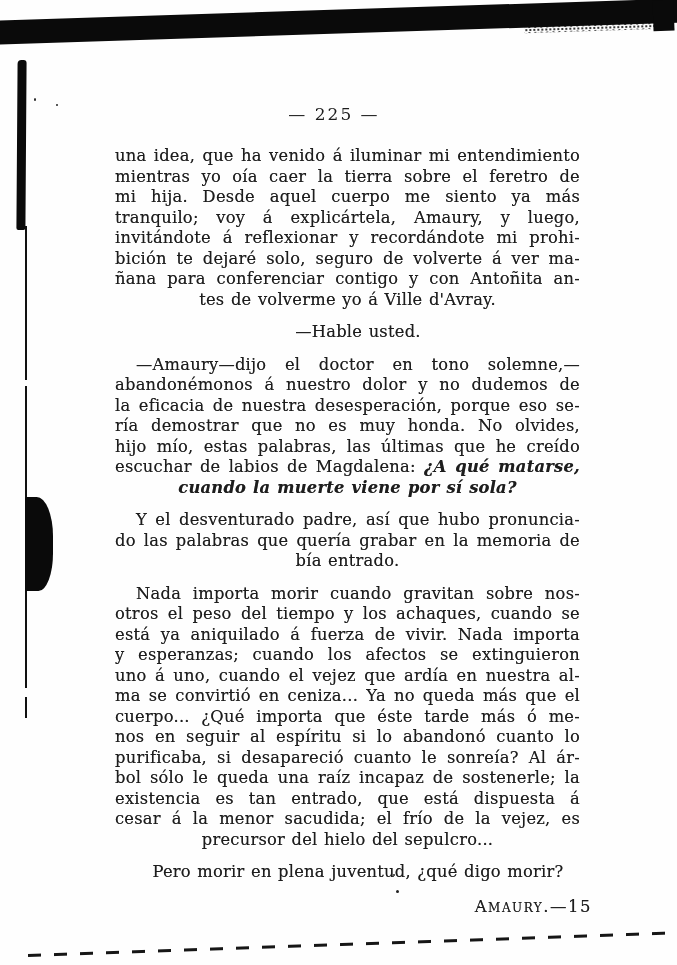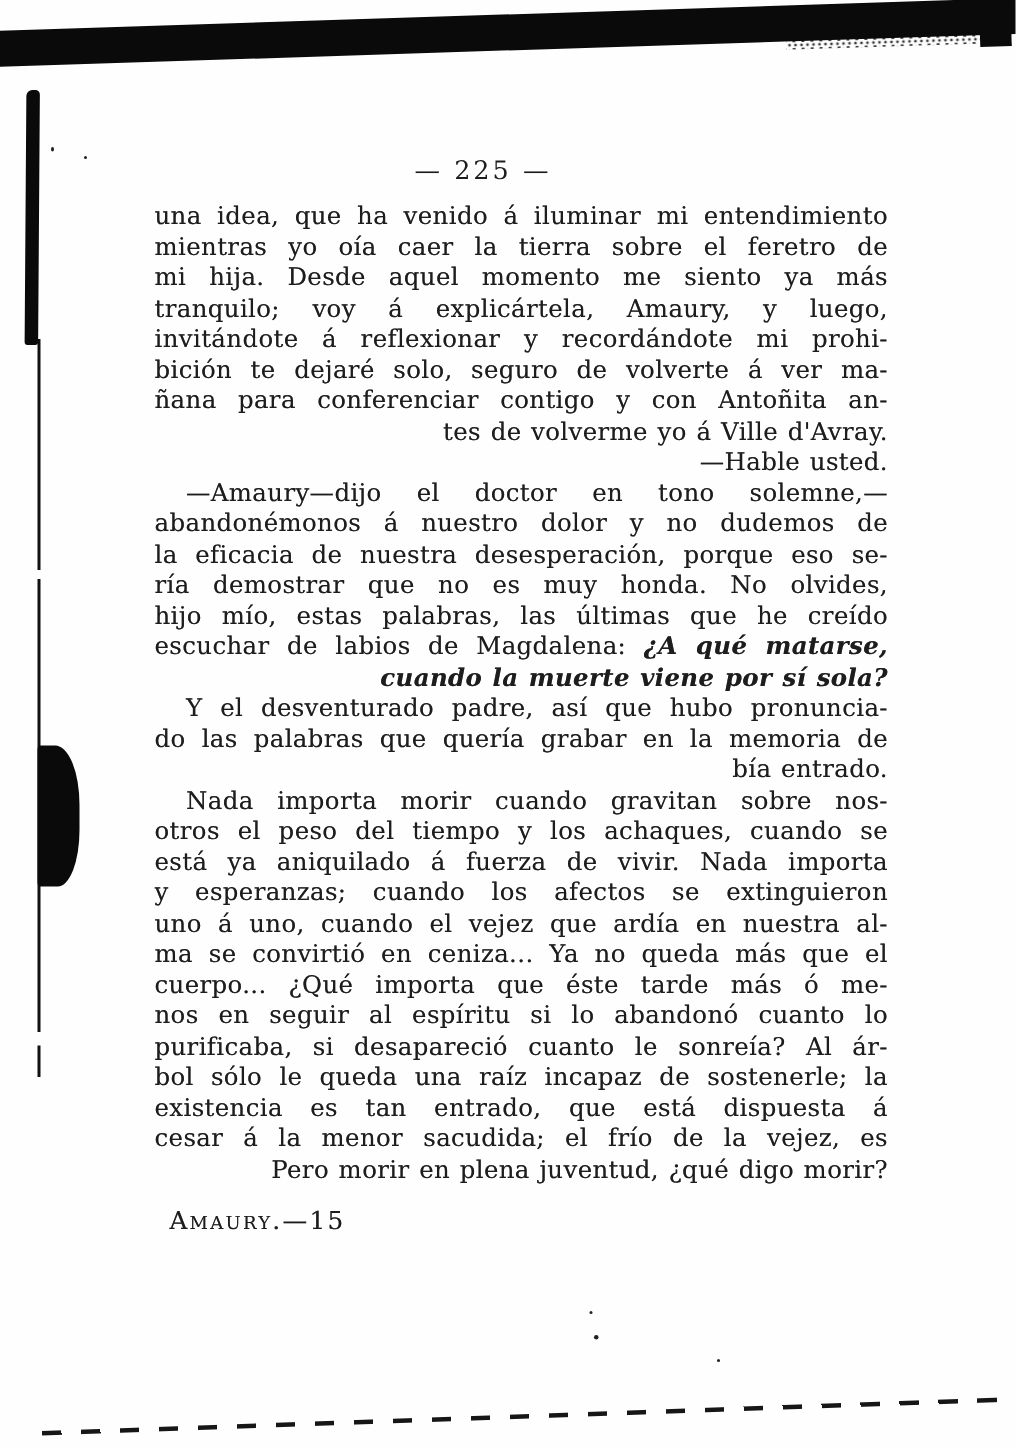--- a/index.html
+++ b/index.html
@@ -53,40 +53,40 @@
   }
   .speck{position:absolute;background:#222;border-radius:50%;z-index:2;}
   .speck.s1{left:34px;top:98px;width:2px;height:3px;}
   .speck.s2{left:56px;top:104px;width:2px;height:2px;}
   .speck.s3{left:393px;top:874px;width:2px;height:2px;}
   .speck.s4{left:396px;top:890px;width:3px;height:3px;}
   .speck.s5{left:478px;top:906px;width:2px;height:2px;}
 
   
   .page-number{
-    position:absolute;left:88px;top:104px;width:468px;
+    position:absolute;left:100px;top:104px;width:468px;
     text-align:center;font-size:17px;letter-spacing:2px;
     z-index:5;
   }
   .text-block{
     position:absolute;left:103px;top:134px;width:489px;
     font-size:16.3px;line-height:20.5px;
     letter-spacing:.25px;word-spacing:1px;
     text-shadow:0 0 .4px rgba(10,10,10,.55);
     z-index:5;
   }
-  .para{margin:0;}
+  .para{margin:12px;}
   .line{height:20.5px;overflow:hidden;}
   .line.just{text-align:justify;text-align-last:justify;}
-  .line.last{text-align:right;}
+  .line.last{text-align:center;}
   .para.indent .line:first-child{text-indent:21px;}
   .it{font-style:italic;font-weight:bold;}
   .footer-line{
     margin-top:14px;height:20.5px;text-indent:10px;
-    font-variant:small-caps;font-size:16.5px;letter-spacing:1.5px;
+    font-variant:small-caps;font-size:16.5px;letter-spacing:1.5px;text-align:right;
   }
 </style>
 </head>
 <body>
 
 <div class="page">
 
   <div class="top-band"></div>
   <div class="top-speckle"></div>
   <div class="top-cap"></div>
@@ -102,21 +102,21 @@
   <div class="speck s4"></div>
   <div class="speck s5"></div>
 
   <div class="page-number">— 225 —</div>
 
   <div class="text-block">
 
     <div class="para">
         <div class="line just"><span>una idea, que ha venido á iluminar mi entendimiento</span></div>
         <div class="line just"><span>mientras yo oía caer la tierra sobre el feretro de</span></div>
-        <div class="line just"><span>mi hija. Desde aquel momento me siento ya más</span></div>
+        <div class="line just"><span>mi hija. Desde aquel cuerpo me siento ya más</span></div>
         <div class="line just"><span>tranquilo; voy á explicártela, Amaury, y luego,</span></div>
         <div class="line just"><span>invitándote á reflexionar y recordándote mi prohi-</span></div>
         <div class="line just"><span>bición te dejaré solo, seguro de volverte á ver ma-</span></div>
         <div class="line just"><span>ñana para conferenciar contigo y con Antoñita an-</span></div>
         <div class="line last"><span>tes de volverme yo á Ville d'Avray.</span></div>
       </div>
       <div class="para indent">
         <div class="line last"><span>—Hable usted.</span></div>
       </div>
       <div class="para indent">
@@ -139,20 +139,21 @@
         <div class="line just"><span>está ya aniquilado á fuerza de vivir. Nada importa</span></div>
         <div class="line just"><span>y esperanzas; cuando los afectos se extinguieron</span></div>
         <div class="line just"><span>uno á uno, cuando el vejez que ardía en nuestra al-</span></div>
         <div class="line just"><span>ma se convirtió en ceniza... Ya no queda más que el</span></div>
         <div class="line just"><span>cuerpo... ¿Qué importa que éste tarde más ó me-</span></div>
         <div class="line just"><span>nos en seguir al espíritu si lo abandonó cuanto lo</span></div>
         <div class="line just"><span>purificaba, si desapareció cuanto le sonreía? Al ár-</span></div>
         <div class="line just"><span>bol sólo le queda una raíz incapaz de sostenerle; la</span></div>
         <div class="line just"><span>existencia es tan entrado, que está dispuesta á</span></div>
         <div class="line just"><span>cesar á la menor sacudida; el frío de la vejez, es</span></div>
+        <div class="line last"><span>precursor del hielo del sepulcro...</span></div>
       </div>
       <div class="para indent">
         <div class="line last"><span>Pero morir en plena juventud, ¿qué digo morir?</span></div>
       </div>
       <div class="footer-line">Amaury.—15</div>
   </div>
 
 </div>
 
 </body></html>

